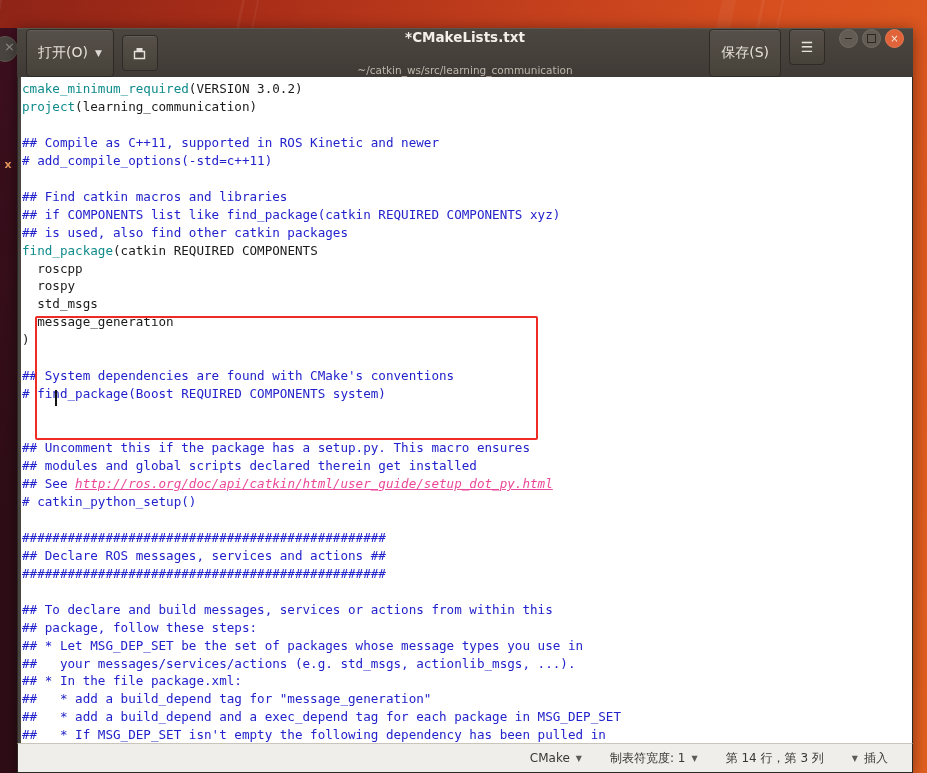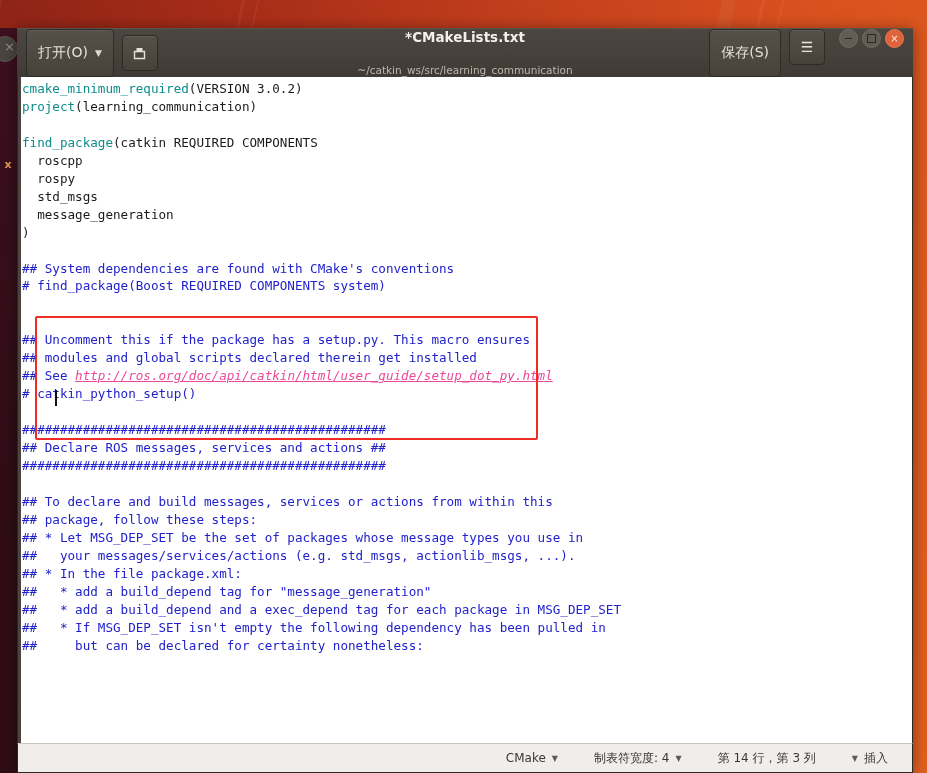--- a/index.html
+++ b/index.html
@@ -103,21 +103,21 @@
   .redbox{
     position:absolute;left:17px;top:239px;width:499px;height:120px;
     border:2.5px solid #ef2b26;border-radius:2px;pointer-events:none;
   }
 
   
   .statusbar{
     height:28px;flex:0 0 28px;position:relative;
     background:#f0eeea;border:1px solid #2b2722;border-top:1px solid #c9c5bd;
     display:flex;align-items:center;justify-content:flex-end;
-    color:#3a3733;font-size:12px;padding-right:10px;gap:8px;
+    color:#3a3733;font-size:12px;padding-right:10px;gap:0;
   }
   .sb-item{display:flex;align-items:center;gap:6px;padding:0 14px;cursor:pointer;white-space:nowrap;}
   .sb-item.plain{cursor:default;text-align:right;}
   .sb-caret{font-size:8px;opacity:.8;}
   .watermark{
     position:absolute;right:12px;top:1px;color:#b9b4ab;font-size:10.5px;
     letter-spacing:.3px;pointer-events:none;margin-top:26px;
   }
 </style>
 </head>
@@ -181,20 +181,26 @@
           </div>
       </div>
     </div>
   </div>
 
   <div class="editor">
     <div class="gutter"></div>
     <pre class="code" id="code"><span class="fn">cmake_minimum_required</span><span>(VERSION 3.0.2)</span><span>
 </span><span class="fn">project</span><span>(learning_communication)
 
+</span><span class="cm">## Compile as C++11, supported in ROS Kinetic and newer
+# add_compile_options(-std=c++11)
+
+## Find catkin macros and libraries
+## if COMPONENTS list like find_package(catkin REQUIRED COMPONENTS xyz)
+## is used, also find other catkin packages
 </span><span class="fn">find_package</span><span>(catkin REQUIRED COMPONENTS
   roscpp
   rospy
   std_msgs
   message_generation
 )
 
 </span><span class="cm">## System dependencies are found with CMake's conventions
 # find_package(Boost REQUIRED COMPONENTS system)
 
@@ -220,21 +226,21 @@
     <div class="cursor"></div>
     <div class="redbox"></div>
   </div>
 
   <div class="statusbar">
     <div class="sb-item">
       <span>CMake</span>
       <span class="sb-caret">▼</span>
     </div>
     <div class="sb-item">
-      <span>制表符宽度: 4</span>
+      <span>制表符宽度: 1</span>
       <span class="sb-caret">▼</span>
     </div>
     <div class="sb-item plain">第 14 行，第 3 列</div>
     <div class="sb-item">
       <span class="sb-caret">▼</span>
       <span>插入</span>
     </div>
     <div class="watermark">CSDN @Eu_yu</div>
   </div>
 

